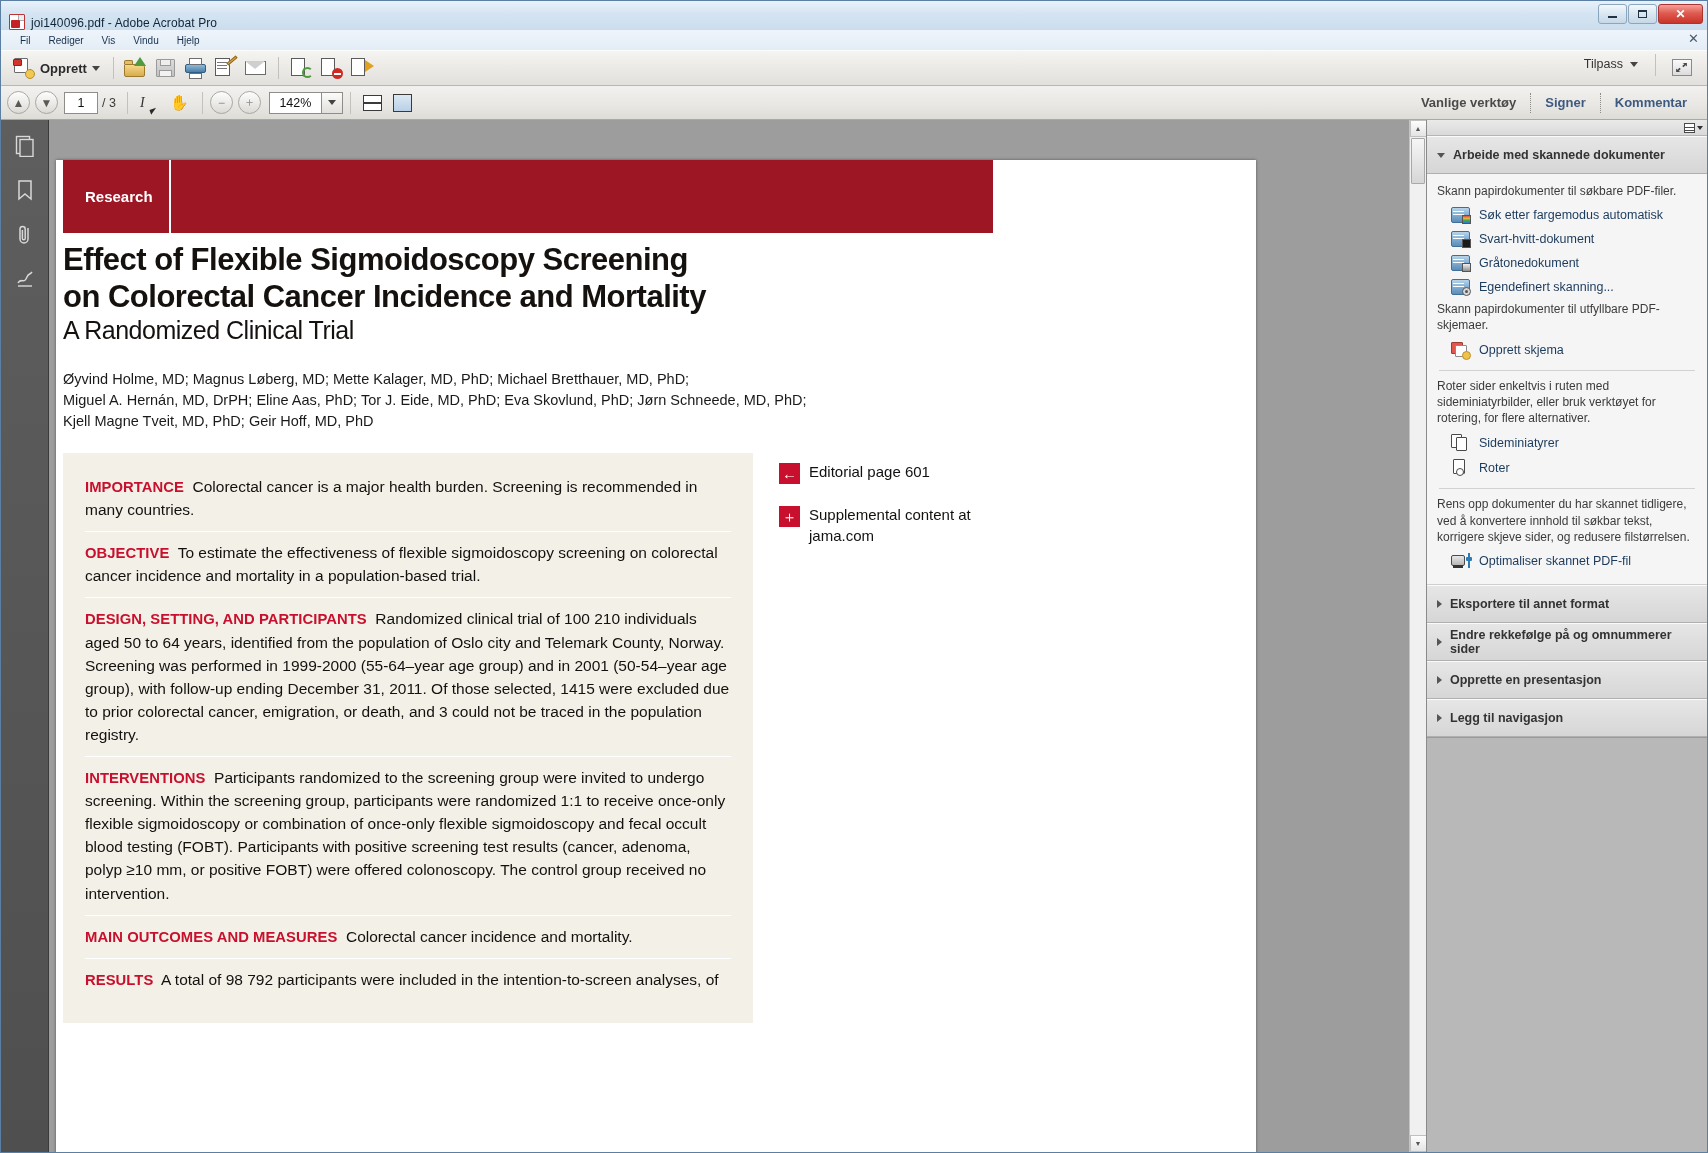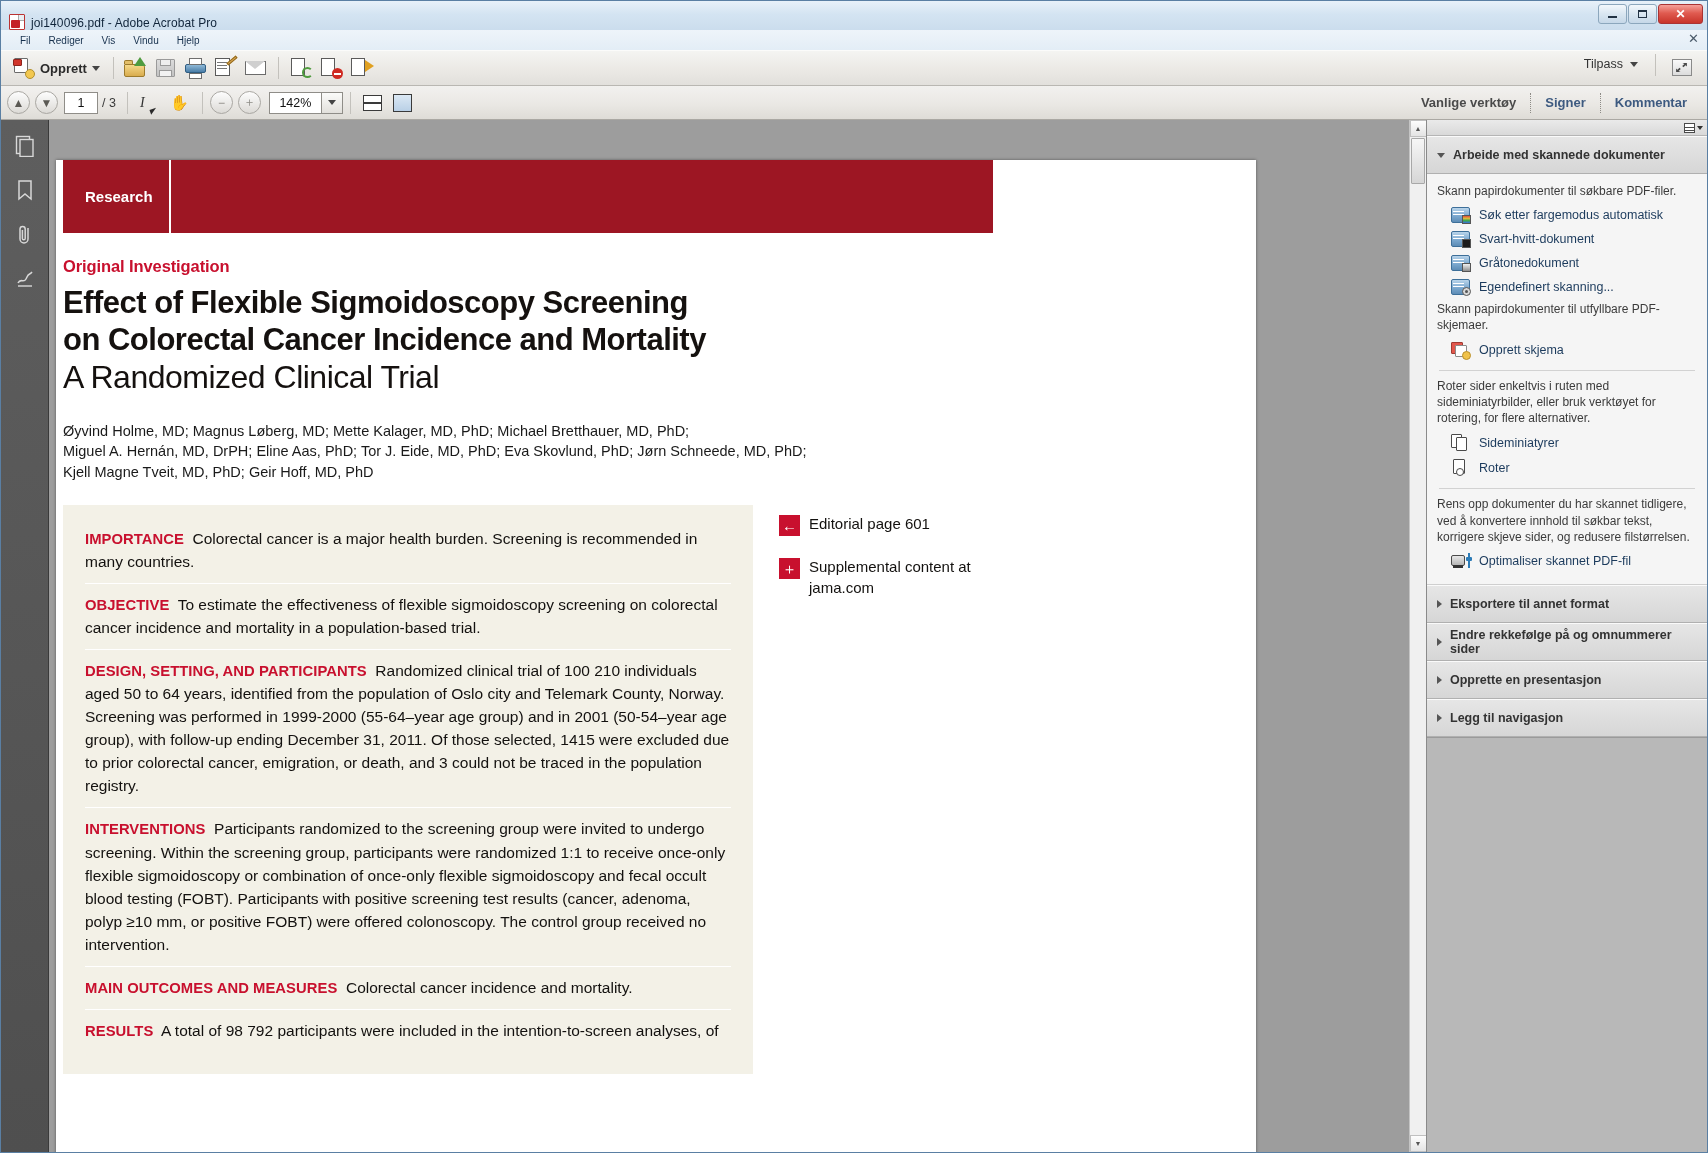--- a/index.html
+++ b/index.html
@@ -157,21 +157,21 @@
   .jb-right{flex:1;background:#9d1623;}
   .kicker{
     color:#c8102e;font-size:16.5px;font-weight:bold;margin:24px 0 0 7px;
     font-family:"Liberation Sans",sans-serif;letter-spacing:-.1px;
   }
   .doc-title{
     font-size:31px;line-height:1.2;color:#15110f;font-weight:bold;
     margin:8px 0 0 7px;width:760px;letter-spacing:-.5px;
   }
   .doc-subtitle{
-    font-size:32px;line-height:1.2;color:#15110f;font-weight:normal;
+    font-size:25px;line-height:1.2;color:#15110f;font-weight:normal;
     margin:0 0 0 7px;letter-spacing:-.5px;
   }
   .authors{
     margin:24px 0 0 7px;font-size:14.5px;line-height:1.42;color:#1a1a1a;width:760px;
   }
 
   .abs-wrap{display:flex;margin:22px 0 0 7px;}
   .abstract{
     width:690px;background:#f3f1e7;padding:18px 22px 22px 22px;
   }
@@ -471,21 +471,20 @@
 
     <div class="docarea">
       <div class="docscroll">
         <div class="page">
 
           <div class="jama-banner">
             <div class="jb-left">Research</div>
             <div class="jb-right"></div>
           </div>
 
-          <div class="kicker">Original Investigation</div>
           <div class="doc-title">
             <div>Effect of Flexible Sigmoidoscopy Screening</div>
             <div>on Colorectal Cancer Incidence and Mortality</div>
           </div>
           <div class="doc-subtitle">A Randomized Clinical Trial</div>
 
           <div class="authors">
             <div>Øyvind Holme, MD; Magnus Løberg, MD; Mette Kalager, MD, PhD; Michael Bretthauer, MD, PhD;</div>
             <div>Miguel A. Hernán, MD, DrPH; Eline Aas, PhD; Tor J. Eide, MD, PhD; Eva Skovlund, PhD; Jørn Schneede, MD, PhD;</div>
             <div>Kjell Magne Tveit, MD, PhD; Geir Hoff, MD, PhD</div>

